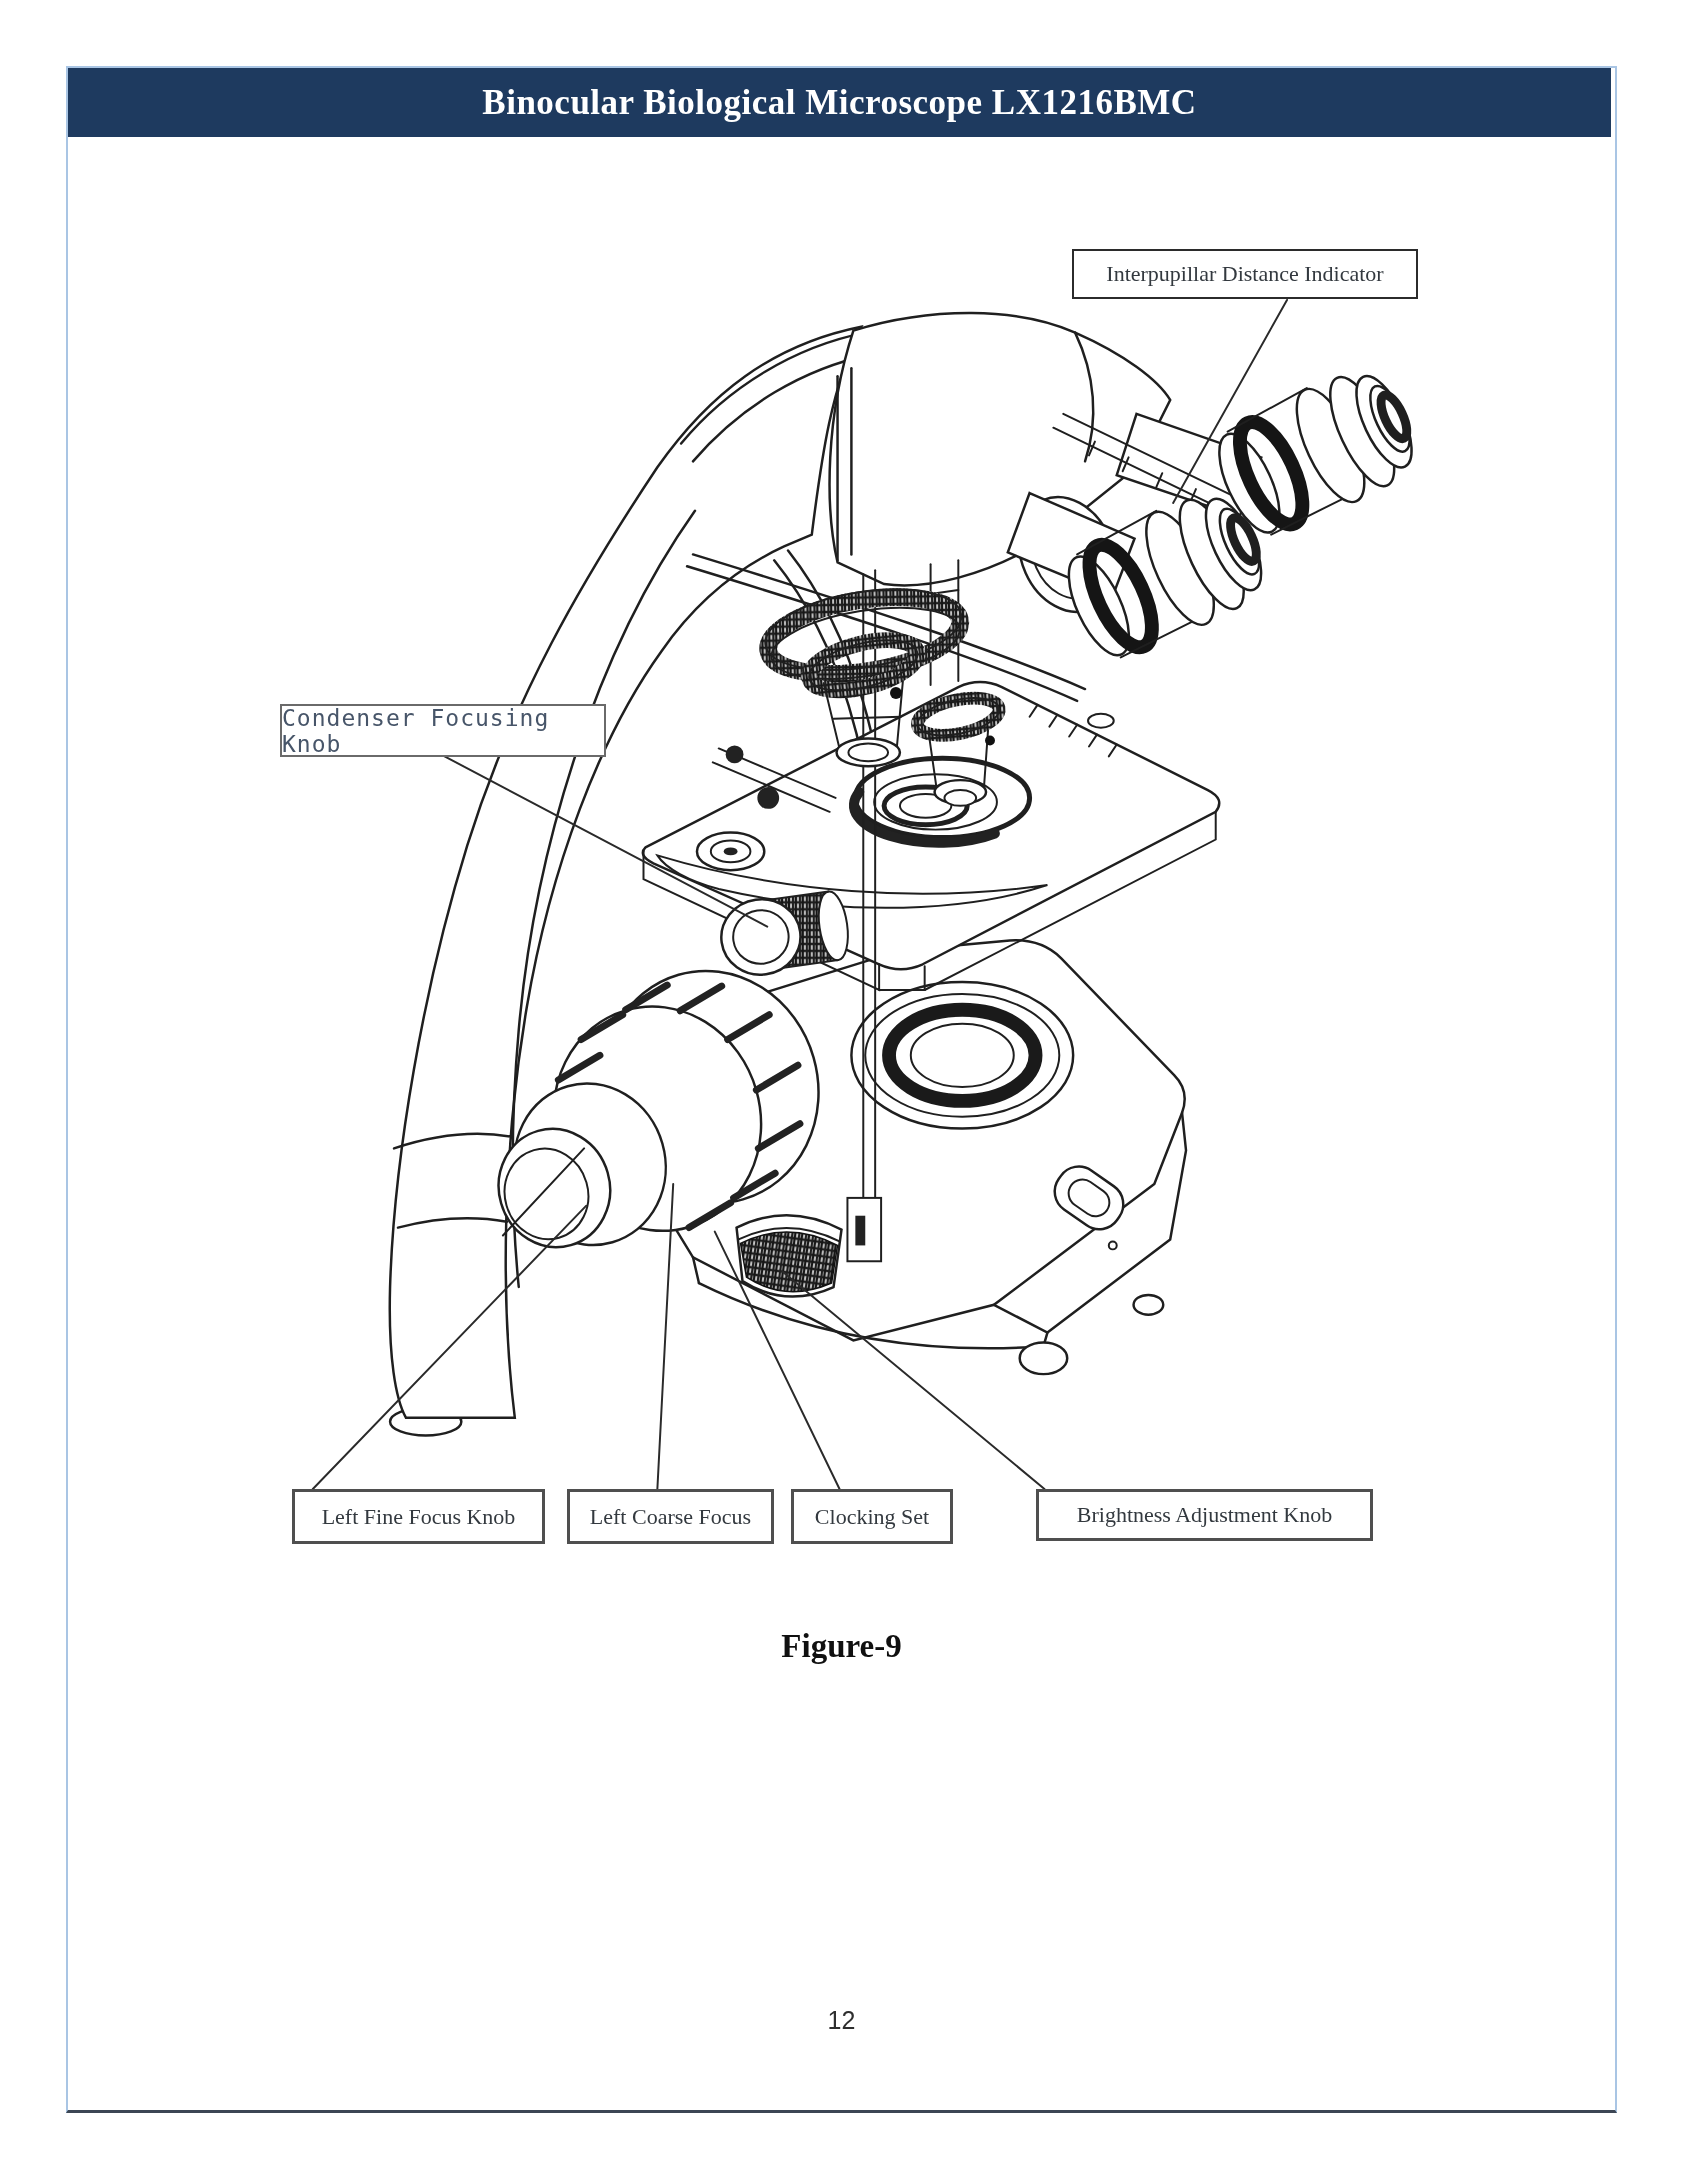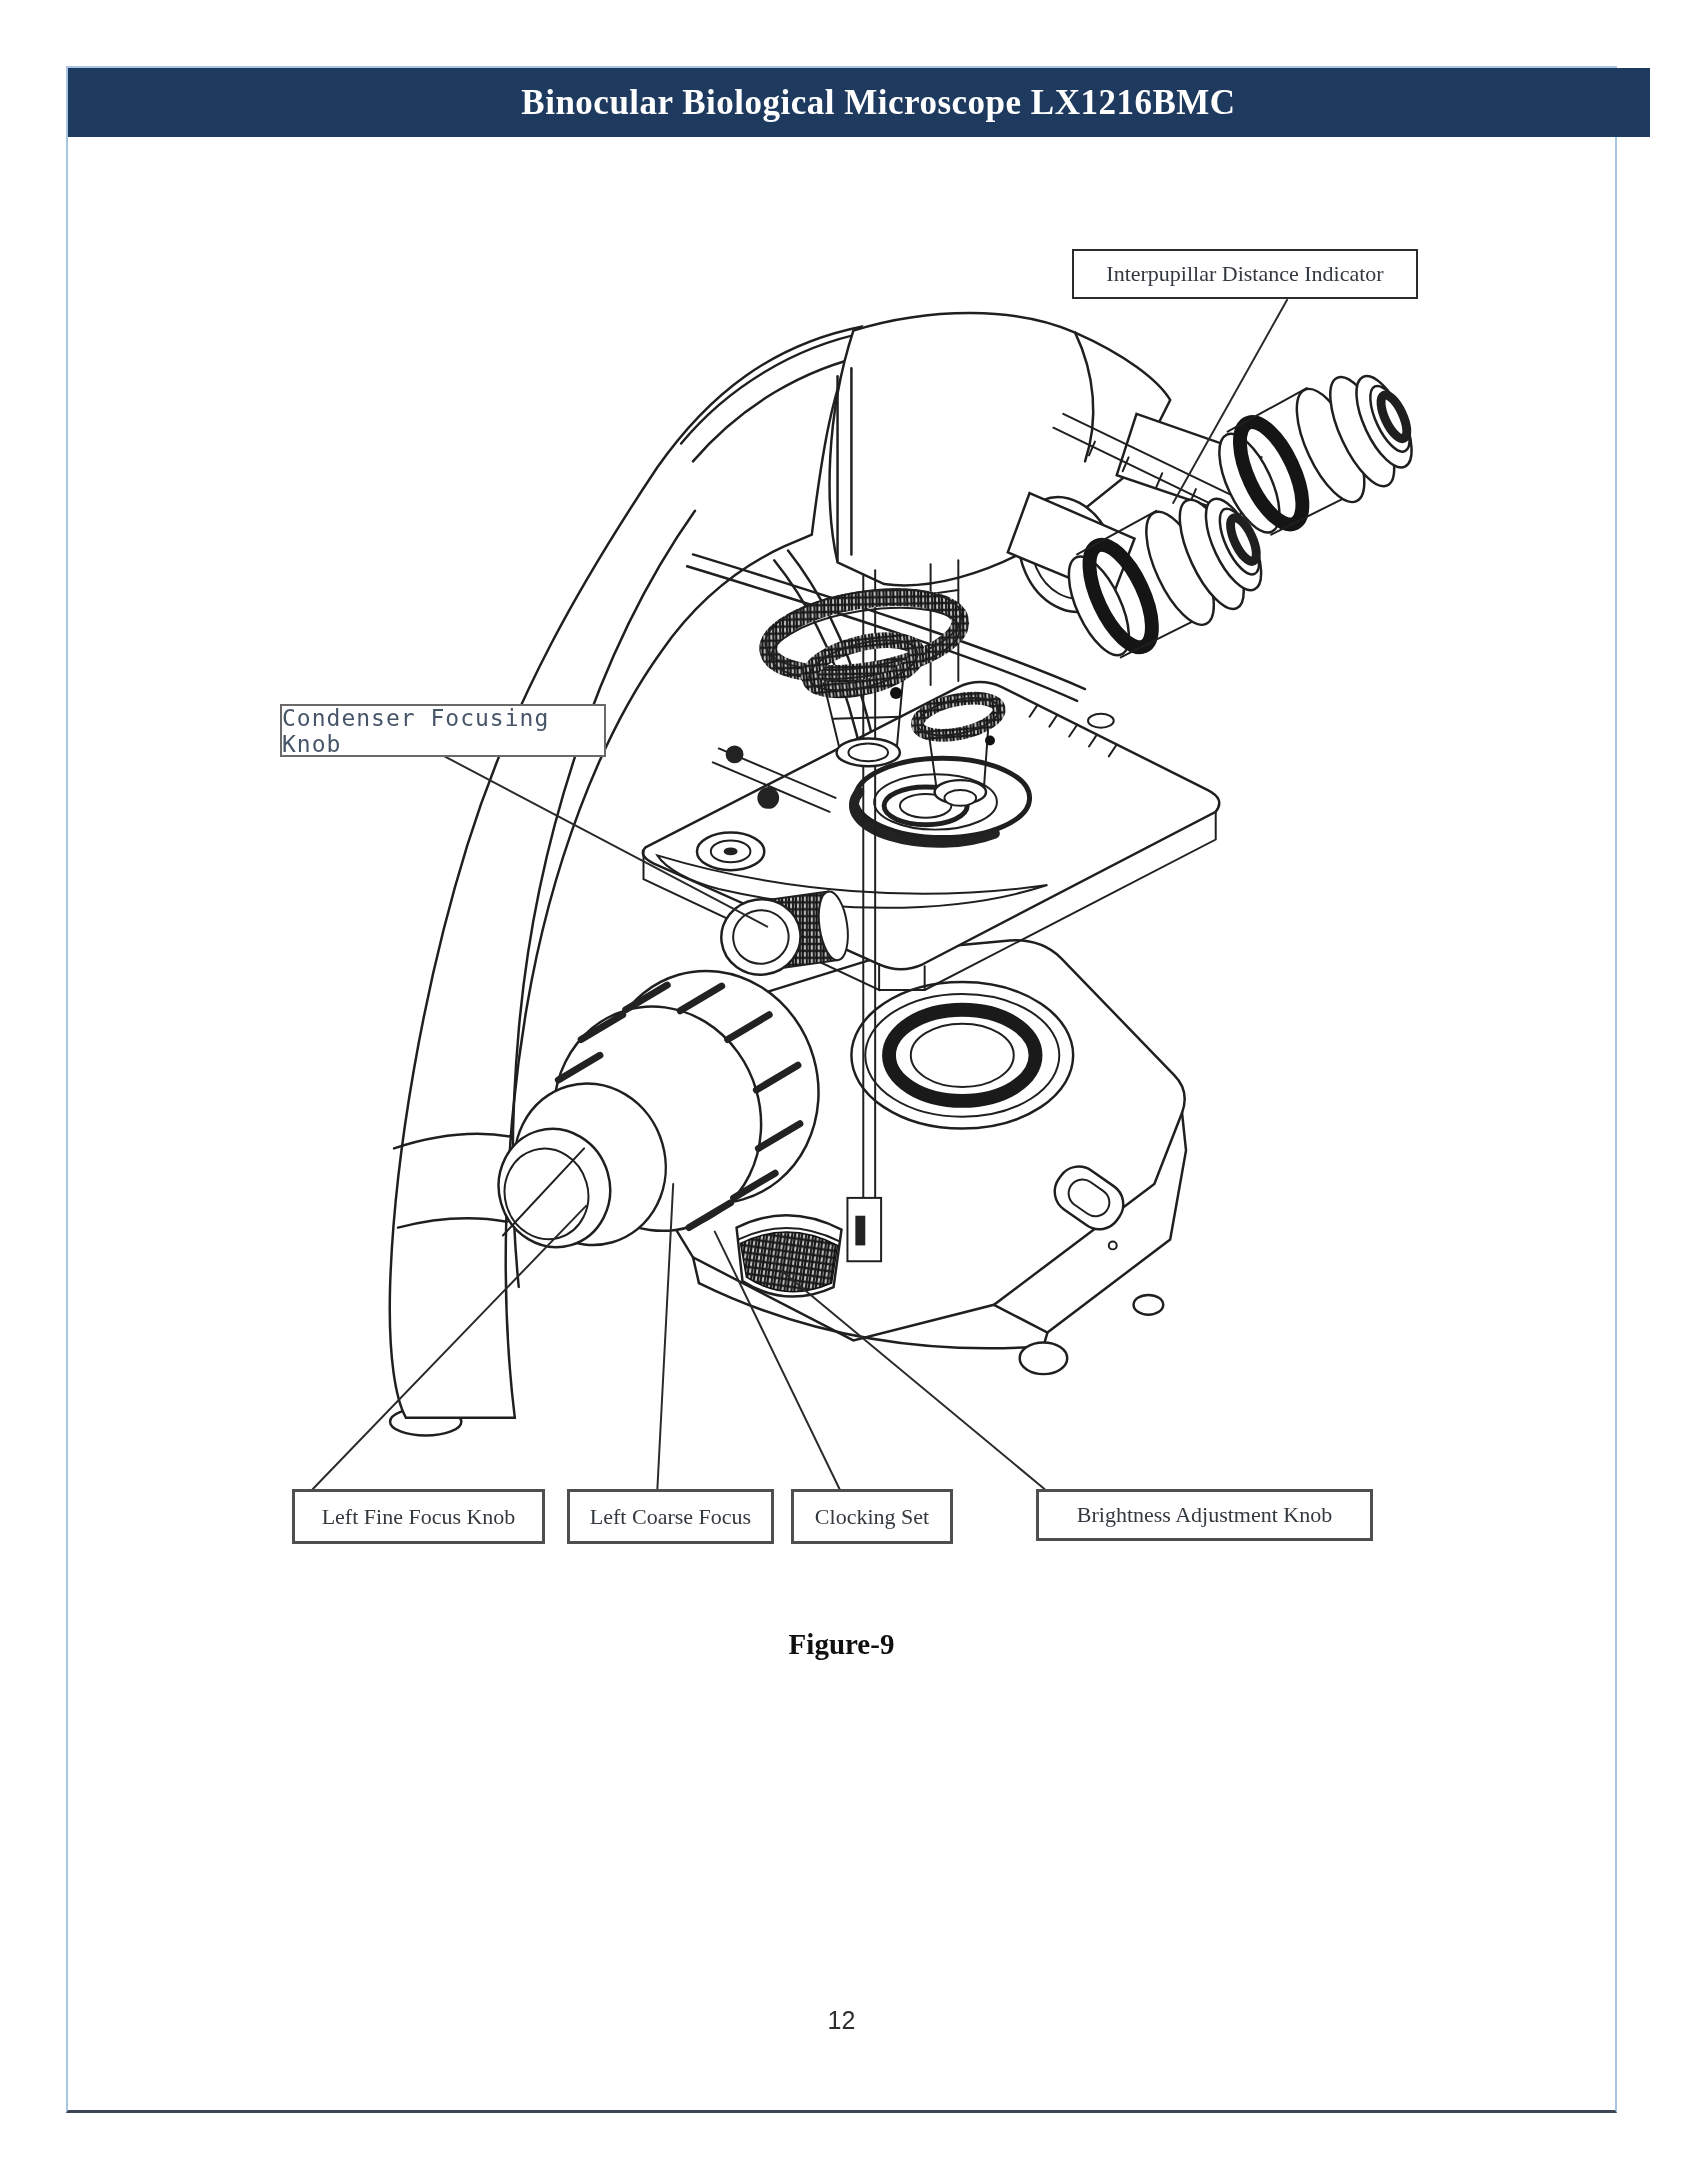--- a/index.html
+++ b/index.html
@@ -1,31 +1,31 @@
 <!DOCTYPE html>
 <html><head>
 <meta charset="utf-8">
 <style>
   html,body{margin:0;padding:0;background:#ffffff;}
   body{width:1683px;height:2178px;position:relative;font-family:"Liberation Serif",serif;}
   .page{position:absolute;left:66px;top:66px;width:1547px;height:2042px;
         border:2px solid #a9c5e4;border-bottom:3px solid #3c4654;background:#ffffff;}
   .header{position:absolute;left:68px;top:68px;width:1543px;height:69px;
-          background:#1e3a5f;display:flex;align-items:center;justify-content:center;padding-left:39px;}
+          background:#1e3a5f;display:flex;align-items:center;justify-content:center;}
   .header-title{color:#ffffff;font-size:35px;font-weight:bold;letter-spacing:0.5px;
                 font-family:"Liberation Serif",serif;}
   .fig-svg{position:absolute;left:0;top:0;width:1683px;height:2178px;}
   .callout{position:absolute;background:#ffffff;border:3px solid #4f4f4f;
            display:flex;align-items:center;justify-content:center;
            font-size:22px;color:#33393f;font-family:"Liberation Serif",serif;box-sizing:border-box;}
   .callout.blk{border:2px solid #2b2b2b;}
   .callout.mono{border:2px solid #6a6a6a;font-family:"DejaVu Sans Mono",monospace;
                 color:#475569;letter-spacing:1px;font-size:23px;margin-top:48px;}
   .caption{position:absolute;left:0;top:1628px;width:1683px;text-align:center;
-           font-size:29px;font-weight:bold;color:#101010;}
+           font-size:33px;font-weight:bold;color:#101010;}
   .pagenum{position:absolute;left:0;top:2006px;width:1683px;text-align:center;
            font-size:25px;color:#2e2e2e;font-family:"Liberation Sans",sans-serif;}
 </style>
 </head>
 <body>
 
 <div class="page"></div>
 <div class="header">
   <span class="header-title">Binocular Biological Microscope LX1216BMC</span>
 </div>

